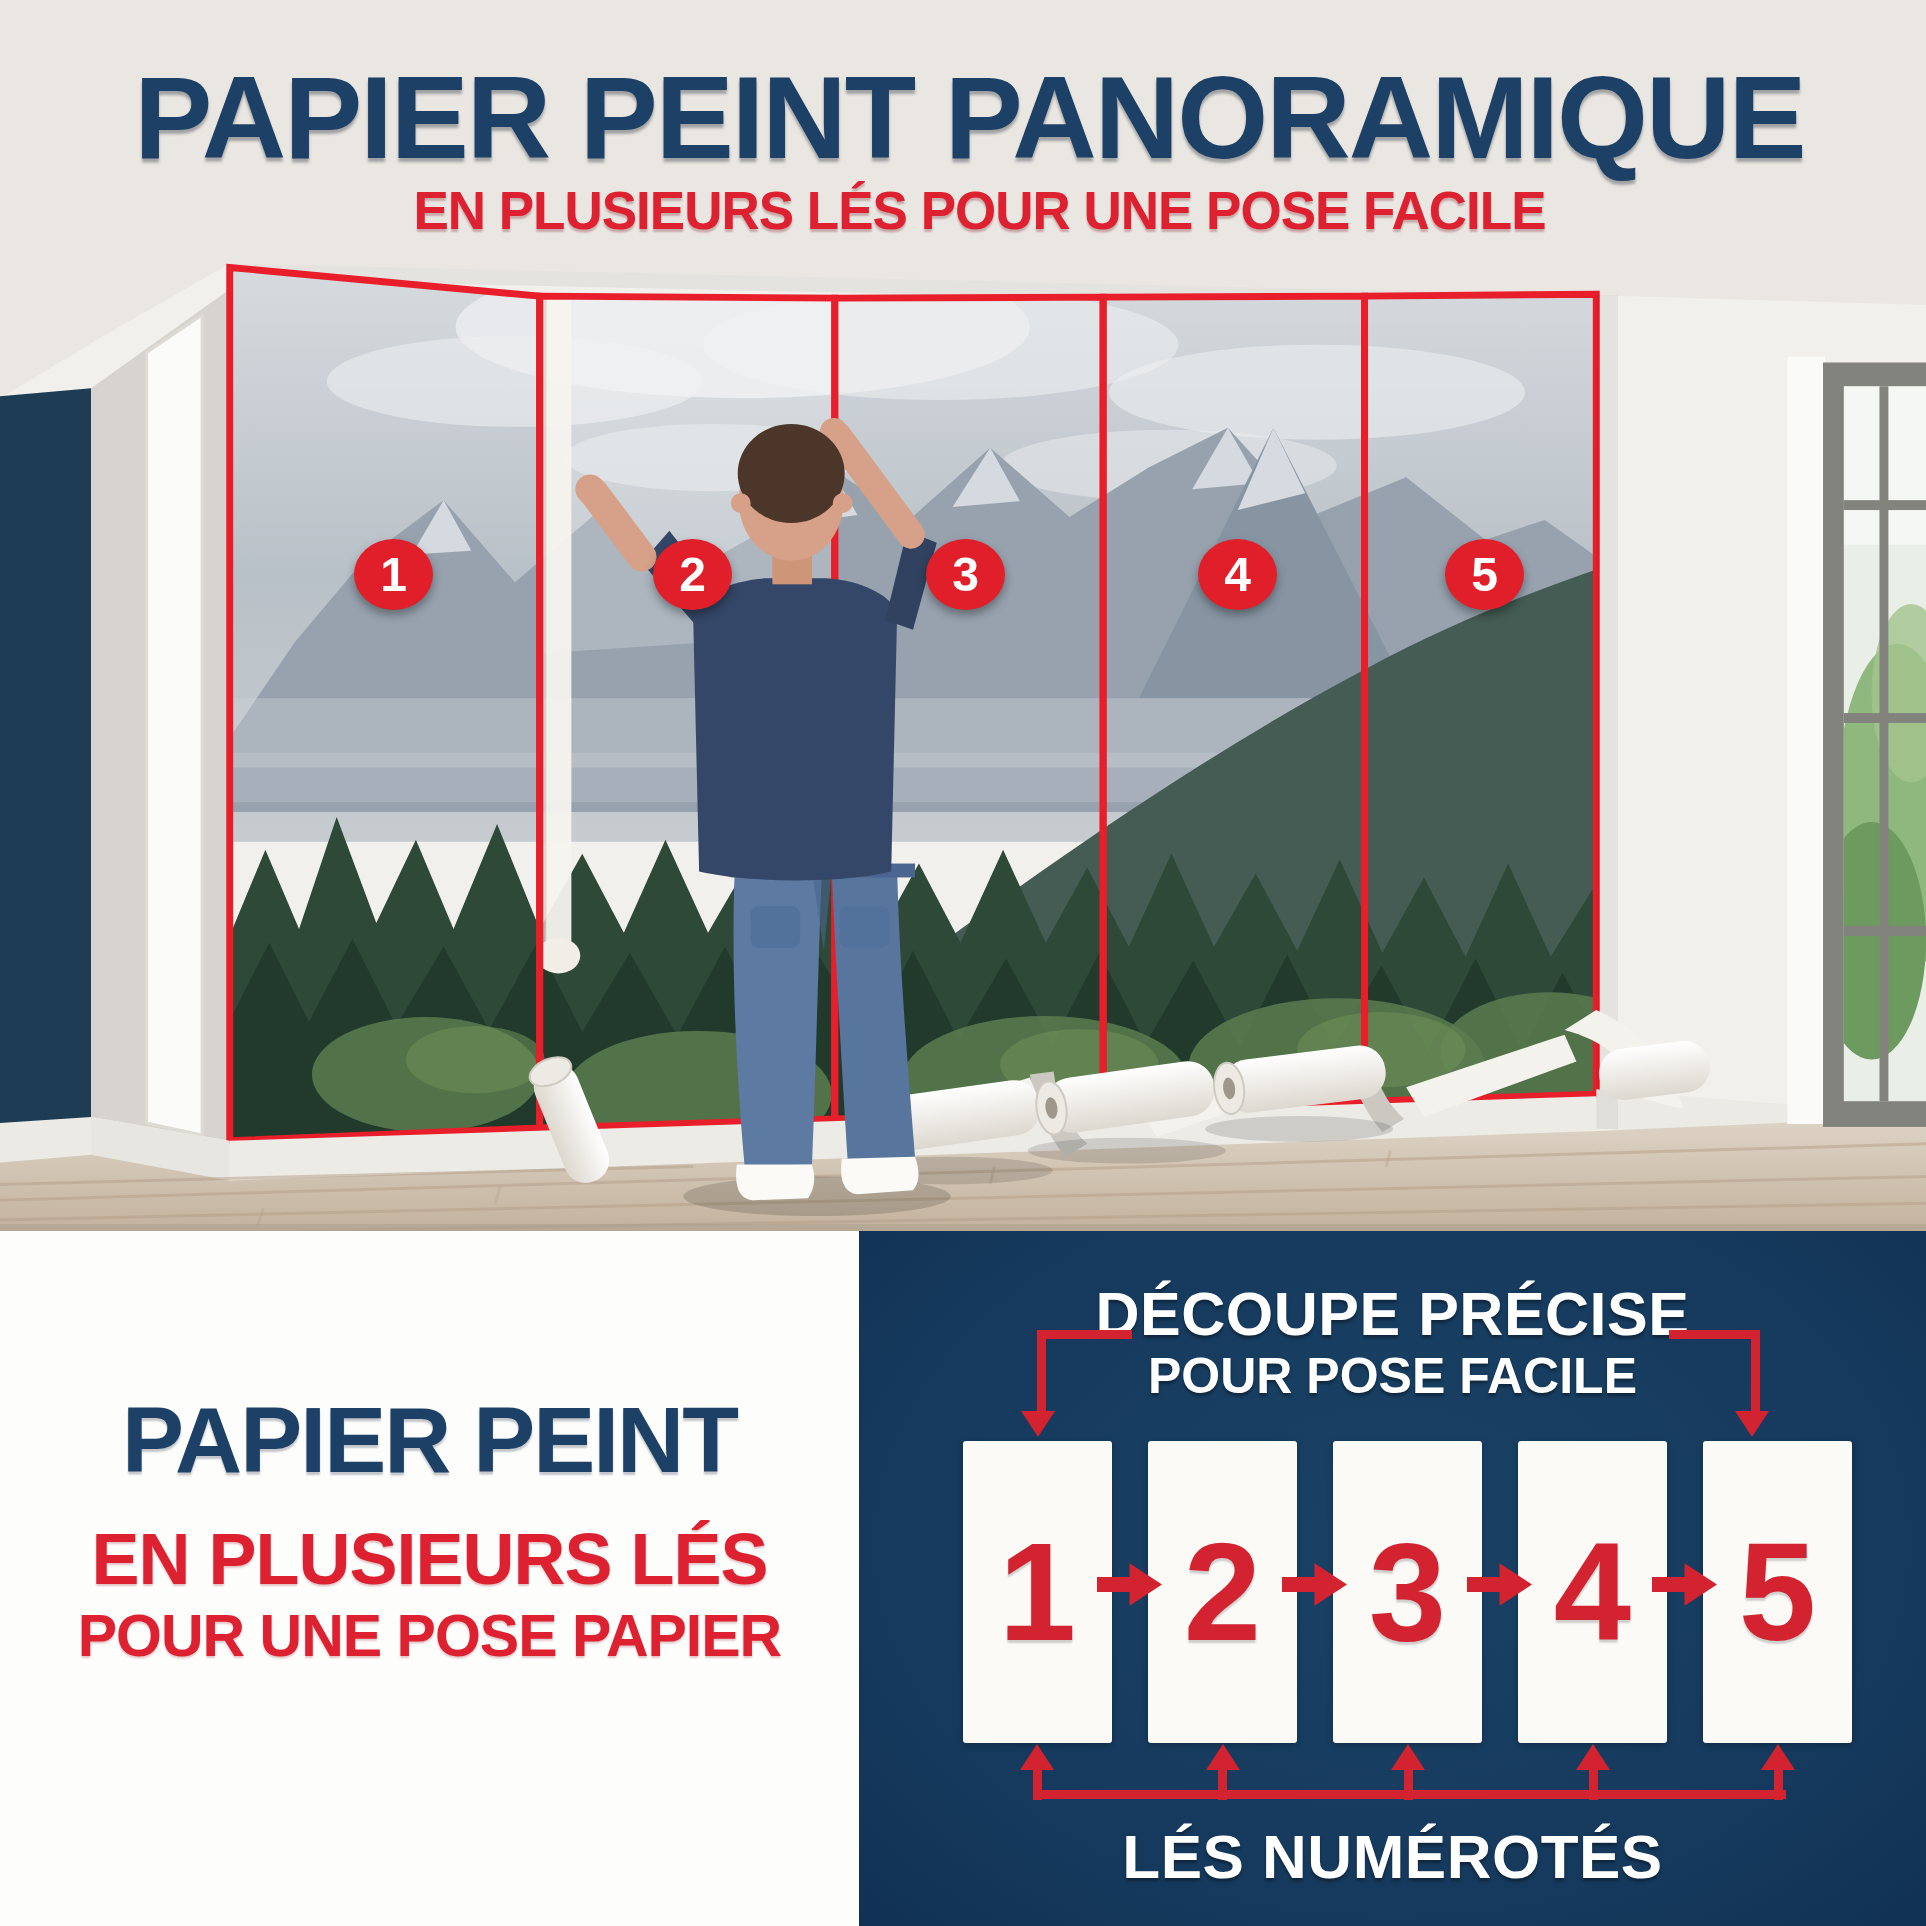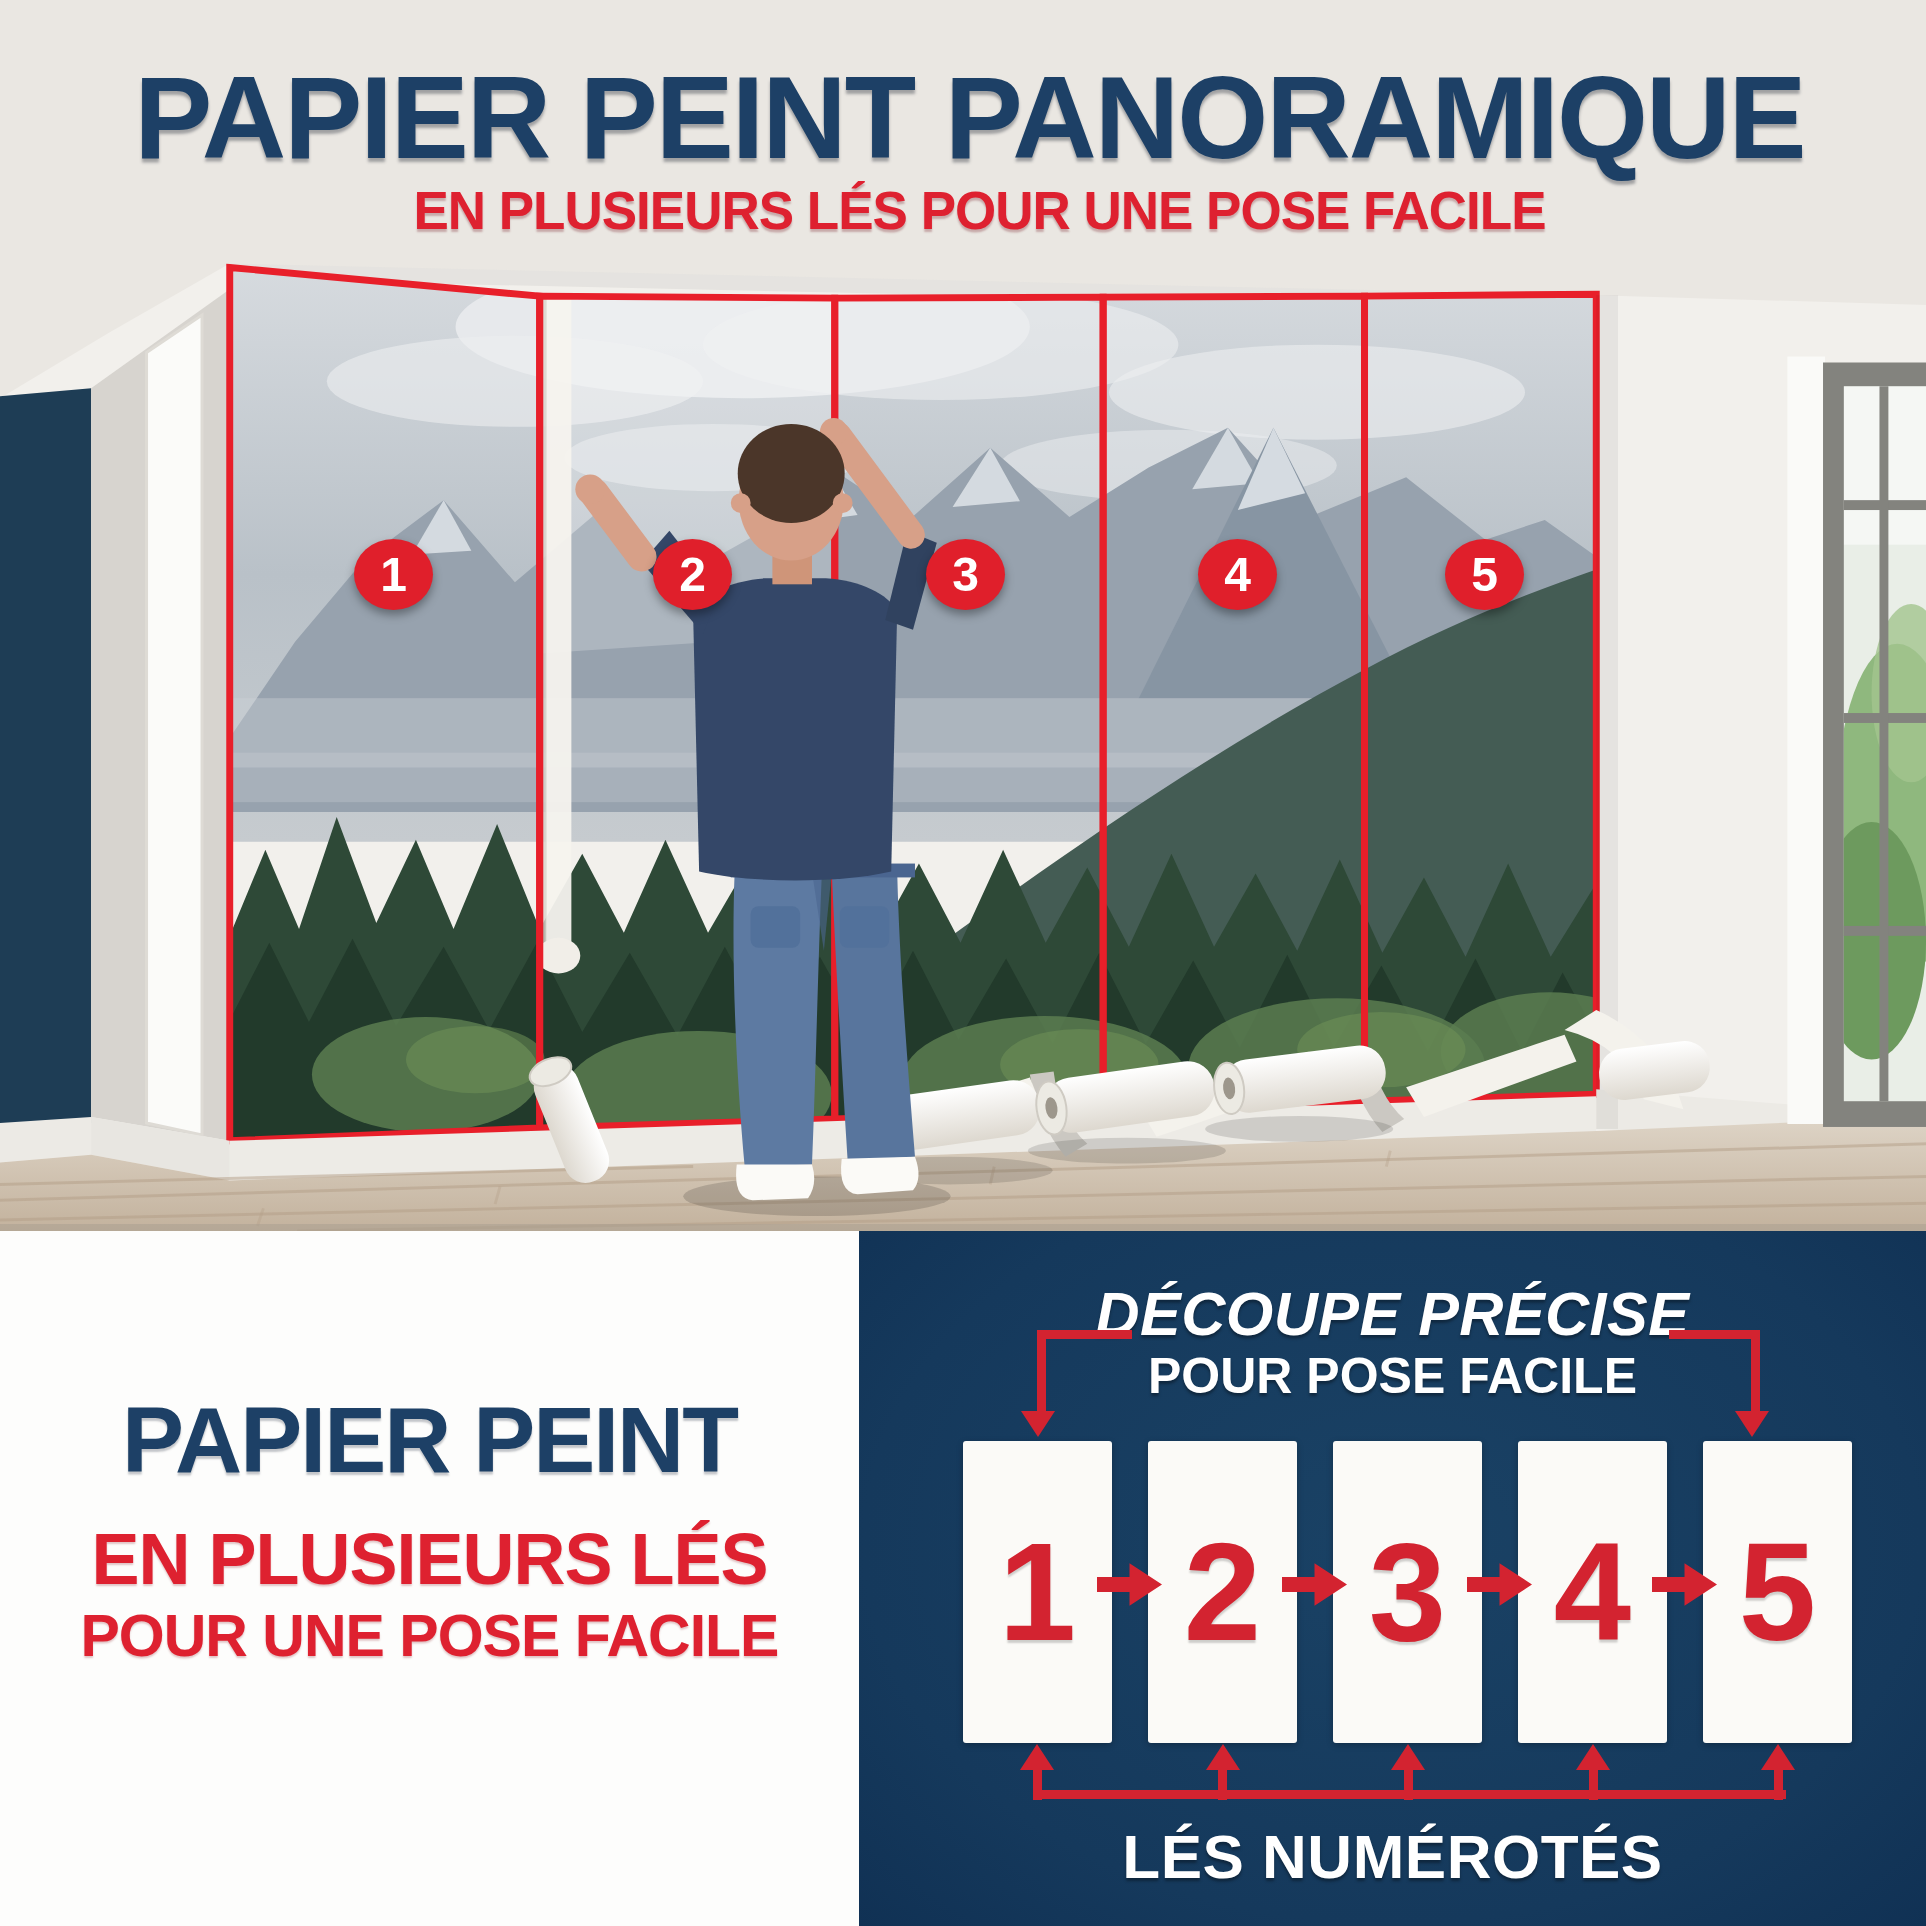--- a/index.html
+++ b/index.html
@@ -26,21 +26,21 @@
     color:var(--navy,#1d4066);text-shadow:0 3px 2px rgba(90,95,105,.35);}
   .bl-sub1{margin-top:36px;font-size:72px;line-height:1.0;font-weight:800;letter-spacing:-1px;
     color:var(--red,#e2202c);text-shadow:0 2px 2px rgba(140,30,40,.25);}
   .bl-sub2{margin-top:12px;font-size:59px;line-height:1.0;font-weight:800;letter-spacing:-1px;
     color:var(--red,#e2202c);text-shadow:0 2px 2px rgba(140,30,40,.25);}
 
   
   .diagram{position:absolute;left:859px;top:1231px;width:1067px;height:696px;
     background:radial-gradient(ellipse at 50% 45%, #1a4265 0%, var(--diagram_bg,#15395c) 70%, #103154 100%);}
   .dg-title1{position:absolute;left:0;top:48px;width:100%;text-align:center;
-    font-size:61px;font-weight:800;letter-spacing:0.5px;color:#ffffff;text-shadow:0 3px 3px rgba(0,0,0,.35);font-style:italic;}
+    font-size:61px;font-weight:800;letter-spacing:0.5px;color:#ffffff;text-shadow:0 3px 3px rgba(0,0,0,.35);}
   .dg-title2{position:absolute;left:0;top:116px;width:100%;text-align:center;
     font-size:50px;font-weight:800;color:#ffffff;text-shadow:0 3px 3px rgba(0,0,0,.35);}
   .dg-hline,.dg-vline{position:absolute;background:var(--red2,#d32330);}
   .dg-hline{height:9px}.dg-vline{width:9px}
   .ah-down{position:absolute;width:0;height:0;border-left:17px solid transparent;
     border-right:17px solid transparent;border-top:26px solid var(--red2,#d32330);}
   .ah-up{position:absolute;width:0;height:0;border-left:17px solid transparent;
     border-right:17px solid transparent;border-bottom:26px solid var(--red2,#d32330);}
   .dg-panel{position:absolute;top:210px;width:149px;height:302px;background:var(--panel_white,#fbfaf7);
     border-radius:3px;display:flex;align-items:center;justify-content:center;
@@ -235,21 +235,21 @@
     <div class="badge" style="left:354px;top:539px">1</div>
     <div class="badge" style="left:653px;top:539px">2</div>
     <div class="badge" style="left:926px;top:539px">3</div>
     <div class="badge" style="left:1198px;top:539px">4</div>
     <div class="badge" style="left:1445px;top:539px">5</div>
   </section>
 
   <section class="bottom-left">
     <div class="bl-title">PAPIER PEINT</div>
     <div class="bl-sub1">EN PLUSIEURS LÉS</div>
-    <div class="bl-sub2">POUR UNE POSE FACILE</div>
+    <div class="bl-sub2">POUR UNE POSE PAPIER</div>
   </section>
 
   <section class="diagram">
     <div class="dg-title1">DÉCOUPE PRÉCISE</div>
     <div class="dg-title2">POUR POSE FACILE</div>
 
     <div class="dg-hline" style="left:178px;top:99px;width:95px"></div>
     <div class="dg-vline" style="left:178px;top:99px;height:83px"></div>
     <div class="ah-down" style="left:162px;top:180px"></div>
 

